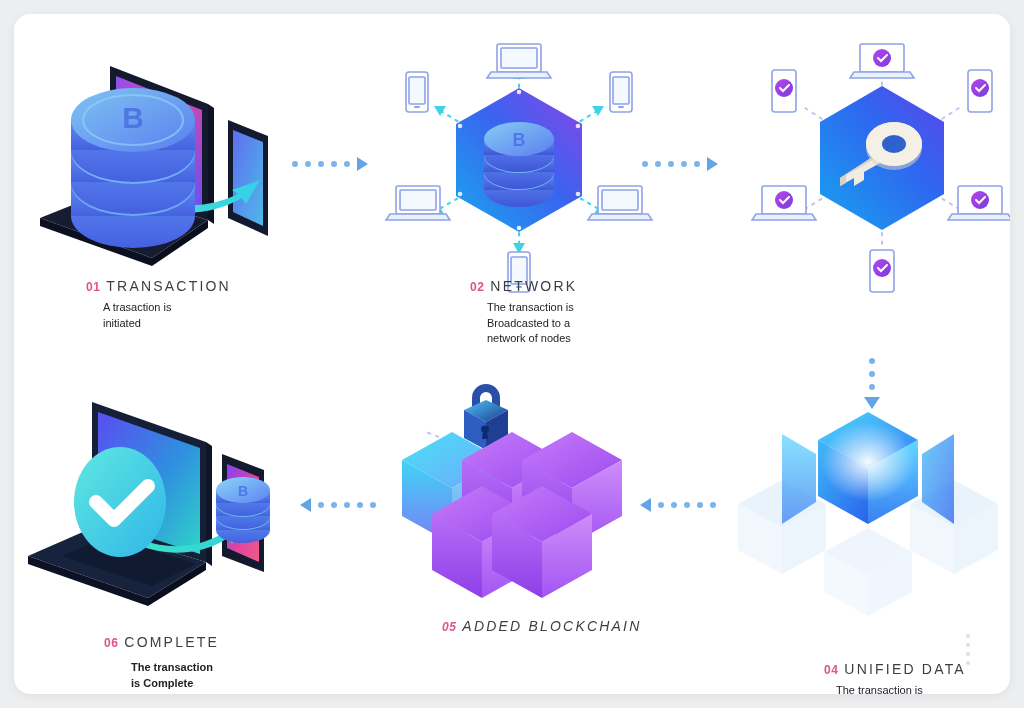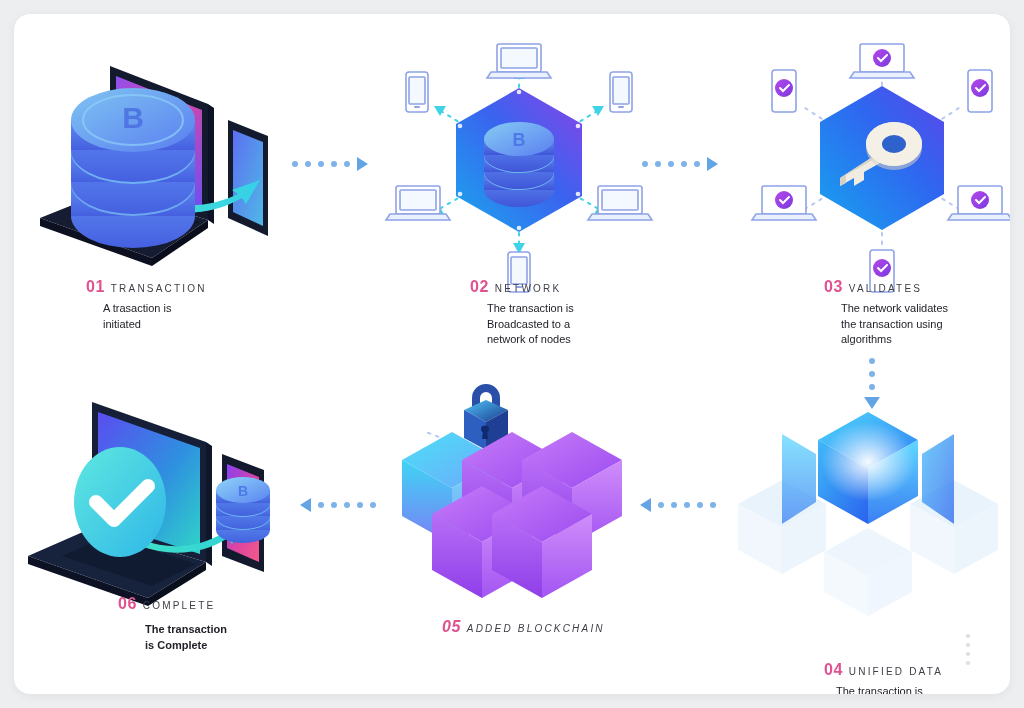--- a/index.html
+++ b/index.html
@@ -17,25 +17,25 @@
     border-radius: 16px;
     box-shadow: 0 2px 10px rgba(0,0,0,0.06);
     overflow: hidden;
   }
   .step { position: absolute; }
 
   
   .caption { position: absolute; }
   .cap-head { white-space: nowrap; font-size: 11px; line-height: 13px; }
   .cap-num {
-    color: #e0528f; font-weight: bold; font-size: 16px;
+    color: #e0528f; font-weight: bold; font-size: 12px;
     letter-spacing: 0.5px; margin-right: 6px;
   }
   .cap-label {
-    color: #3d3d46; font-size: 10px; letter-spacing: 2.2px;
+    color: #3d3d46; font-size: 14px; letter-spacing: 2.2px;
     font-weight: normal;
     text-align: right;
   }
   .cap-body {
     margin-top: 6px; color: #22222a;
     font-size: 11px; line-height: 15.5px; white-space: pre-line;
   }
 
   
   .arrow-h { position: absolute; display: flex; align-items: center; gap: 7px; }
@@ -343,28 +343,20 @@
       <g>
         <g stroke="#8fa3e8" stroke-width="1.6" fill="#ffffff">
           <rect x="108" y="206" width="24" height="42" rx="3"></rect>
         </g>
         <circle cx="120" cy="224" r="9" fill="url(#chk)"></circle>
         <path d="M116,224 l3,3 l6,-6" stroke="#fff" stroke-width="2" fill="none" stroke-linecap="round"></path>
       </g>
     </svg>
   </div>
 
-  <div class="caption" style="left:810px; top:266px; width:200px;">
-    <div class="cap-head">
-      <span class="cap-num">03</span><span class="cap-label">VALIDATES</span>
-    </div>
-    <div class="cap-body" style="margin-left:17px;">The network validates
-the transaction using
-algorithms</div>
-  </div>
 
   <div class="arrow-v" style="left:850px; top:344px;">
     <span class="dot"></span>
     <span class="dot"></span>
     <span class="dot"></span>
     <span class="tri-d"></span>
   </div>
 
   <div class="step" style="left:712px; top:392px; width:284px; height:210px;">
     <svg width="284" height="210" viewBox="0 0 284 210">
@@ -609,21 +601,21 @@
         <rect x="192" y="112" width="54" height="12" fill="url(#c6s)"></rect>
         <ellipse cx="219" cy="112" rx="27" ry="13" fill="#6eb6f0"></ellipse>
         <ellipse cx="219" cy="111" rx="27" ry="13" fill="url(#c6s)"></ellipse>
         <rect x="192" y="98" width="54" height="13" fill="url(#c6s)"></rect>
         <ellipse cx="219" cy="98" rx="27" ry="13" fill="url(#c6t)"></ellipse>
         <text x="219" y="104" font-size="14" font-weight="bold" fill="#4a74e8" font-family="'Liberation Sans',sans-serif" text-anchor="middle" opacity="0.9">B</text>
       </g>
     </svg>
   </div>
 
-  <div class="caption" style="left:90px; top:583px; width:200px;margin-left:14px;">
+  <div class="caption" style="left:90px; top:622px; width:200px;">
     <div class="cap-head">
       <span class="cap-num">06</span><span class="cap-label">COMPLETE</span>
     </div>
     <div class="cap-body" style="margin-left:27px; margin-top:10px;font-weight:bold;">The transaction
 is Complete</div>
   </div>
 
 </div>
 
 </body></html>

